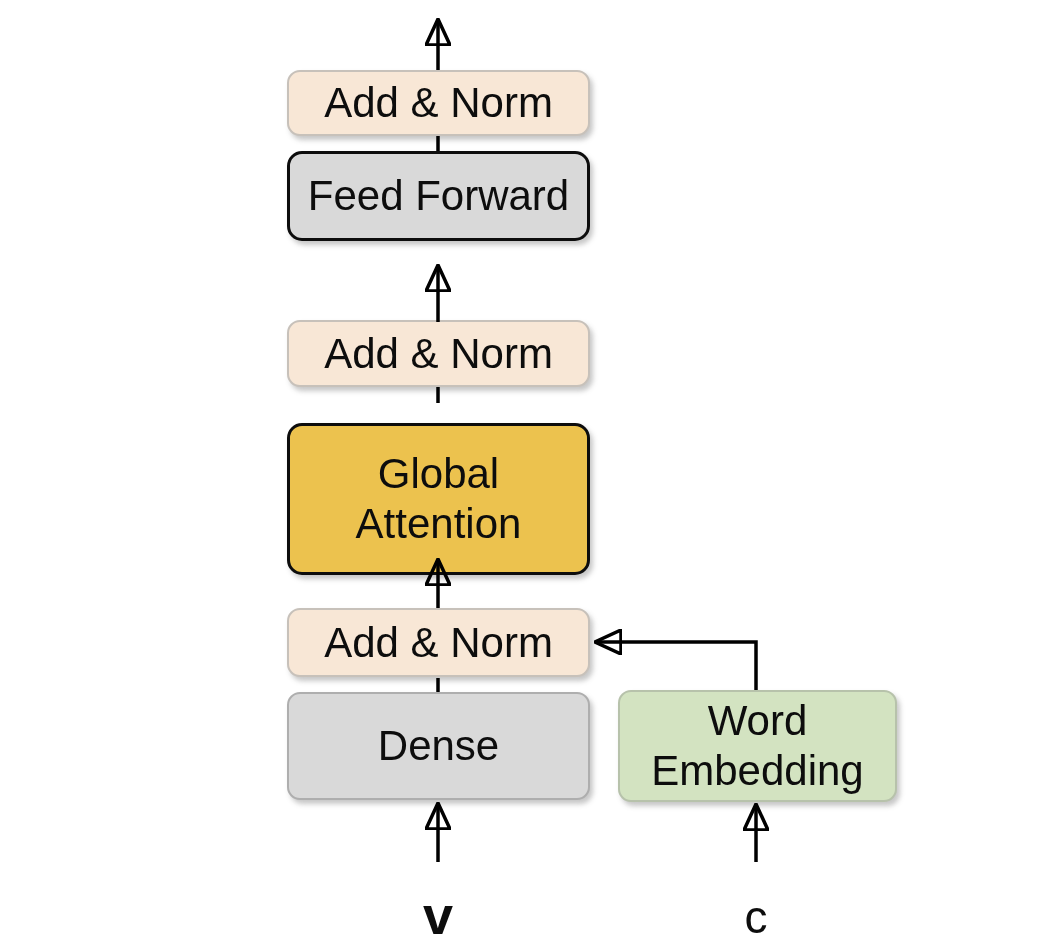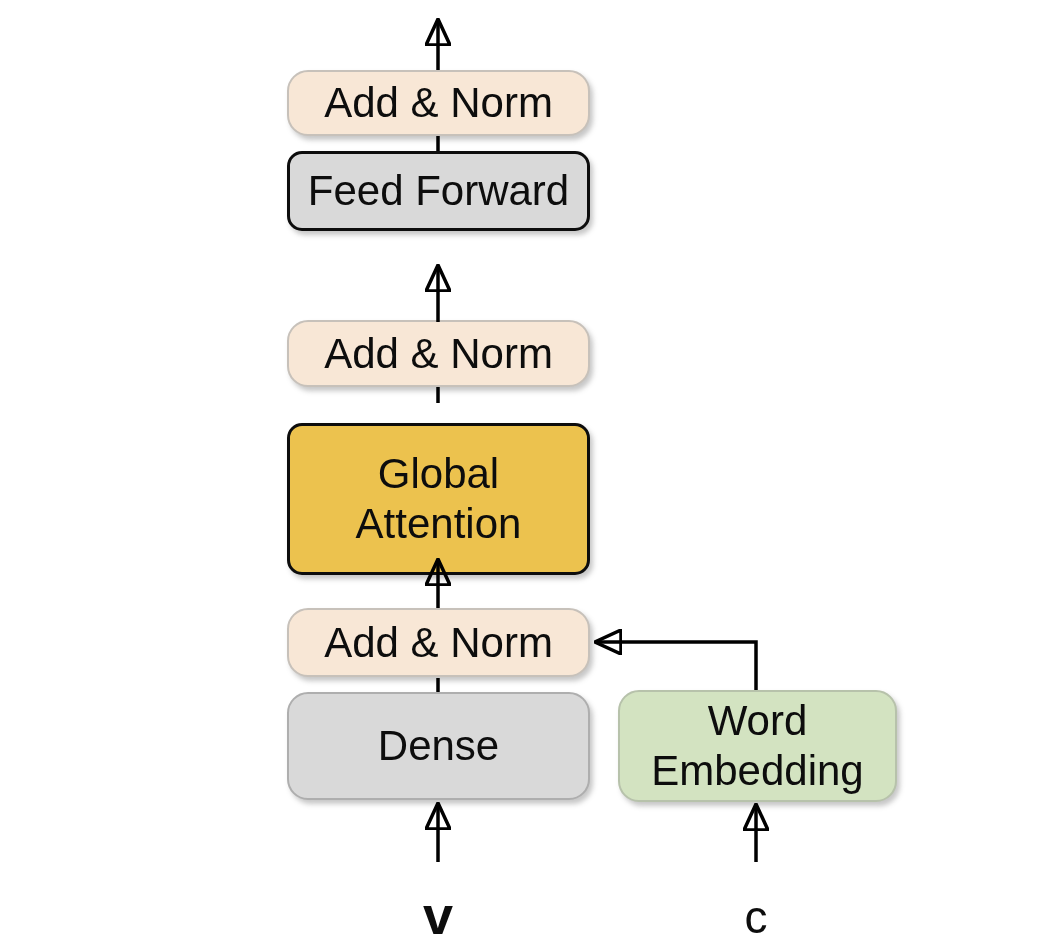--- a/index.html
+++ b/index.html
@@ -14,21 +14,21 @@
   }
   .box {
     position: absolute;
     display: flex;
     align-items: center;
     justify-content: center;
     text-align: center;
     font-size: 42px;
     line-height: 1.18;
     box-sizing: border-box;
-    border-radius: 21px;
+    border-radius: 13px;
     box-shadow: 3px 4px 5px rgba(130,130,130,0.45);
   }
   .box .lbl { display: inline-block; }
   .two-line .lbl { width: min-content; }
   .peach {
     background: #f8e7d6;
     border: 2px solid #c7c1ba;
   }
   .gray-black {
     background: #d9d9d9;
@@ -43,21 +43,21 @@
   .gray-light {
     background: #d9d9d9;
     border: 2px solid #aeaeae;
   }
   .green-light {
     background: #d3e3c1;
     border: 2px solid #b7c2ab;
   }
   
   .pos-add-norm-top    { left: 287px; top: 70px;  width: 303px; height: 66px;  }
-  .pos-feed-forward    { left: 287px; top: 151px; width: 303px; height: 80px; }
+  .pos-feed-forward    { left: 287px; top: 151px; width: 303px; height: 90px; }
   .pos-add-norm-middle { left: 287px; top: 320px; width: 303px; height: 67px;  }
   .pos-global-attn     { left: 287px; top: 403px; width: 303px; height: 152px; margin-top: 20px; }
   .pos-add-norm-bottom { left: 287px; top: 608px; width: 303px; height: 69px;  }
   .pos-dense           { left: 287px; top: 692px; width: 303px; height: 108px; }
   .pos-word-embedding  { left: 618px; top: 690px; width: 279px; height: 112px; }
 
   .arrows-layer {
     position: absolute;
     left: 0; top: 0;
     width: 1056px; height: 946px;

